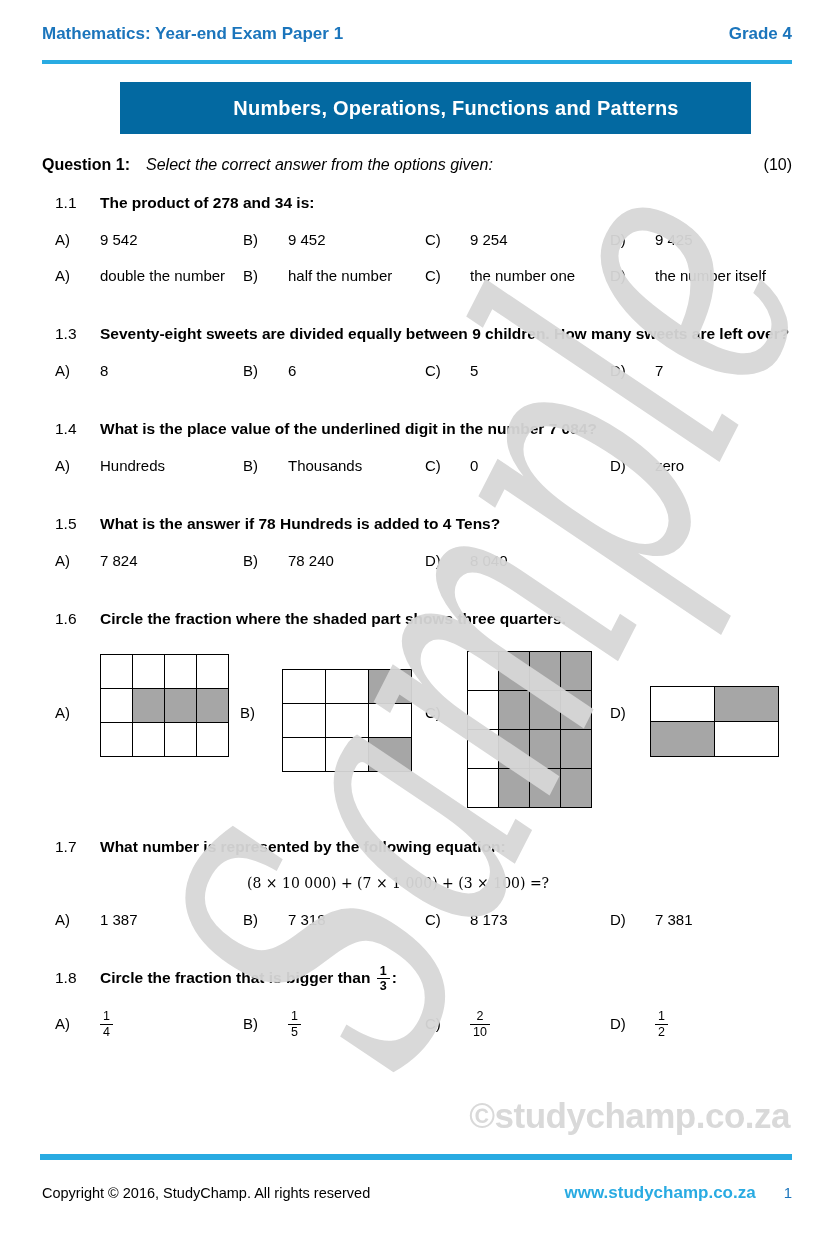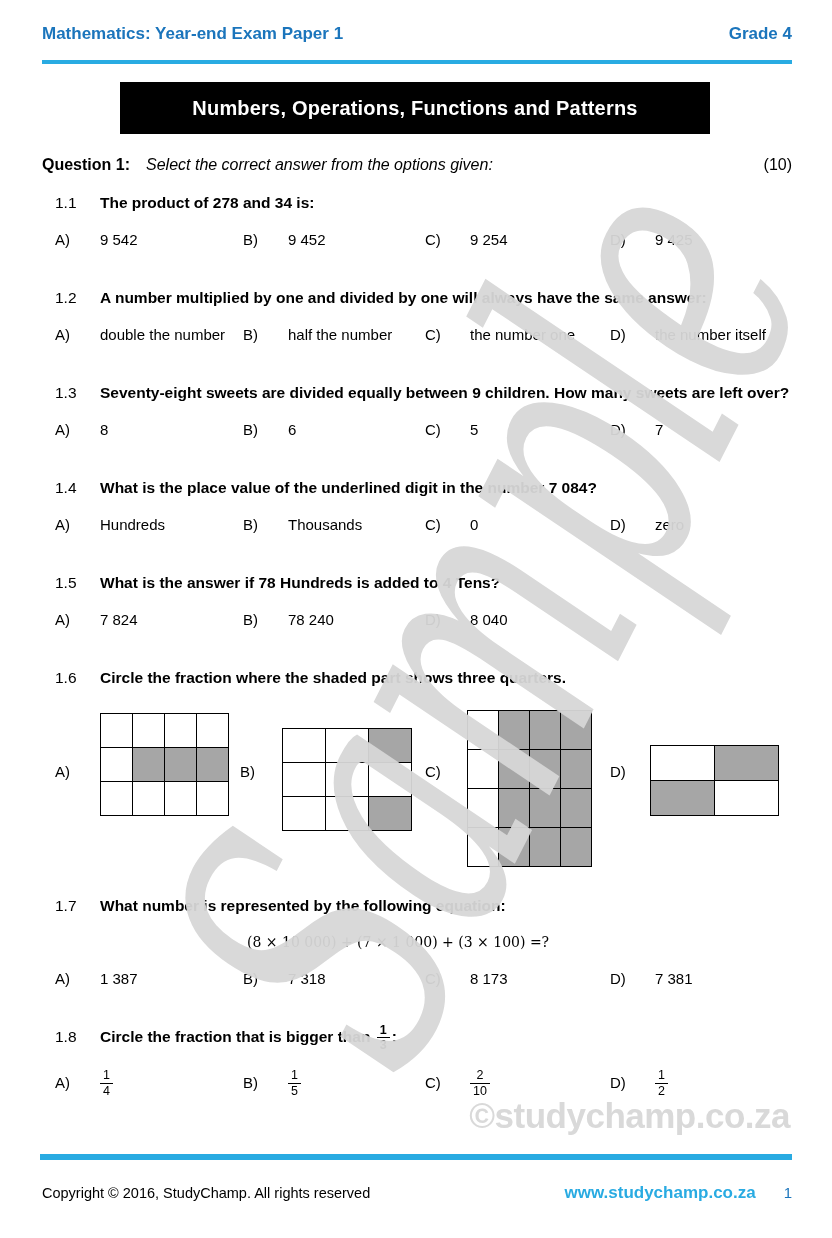--- a/index.html
+++ b/index.html
@@ -4,22 +4,22 @@
 <style>
   html,body{margin:0;padding:0;background:#e8e8e8;}
   .page{
     position:relative;width:832px;height:1238px;margin:0 auto;background:#fff;
     font-family:"Liberation Sans",sans-serif;color:#000;overflow:hidden;
   }
   
   .hdr{display:flex;justify-content:space-between;padding:24px 40px 0 42px;
        font-size:17px;font-weight:bold;color:#1b75bc;}
   .rule-top{height:4px;background:#29abe2;margin:16px 40px 0 42px;}
-  .banner{margin:18px 0 0 120px;width:590px;height:52px;background:#000000;
-          display:flex;align-items:center;justify-content:center;}
+  .banner{margin:18px 0 0 120px;width:590px;height:52px;background:#0369a1;
+          display:flex;align-items:center;justify-content:center;padding-left:41px;}
   .banner span{color:#fff;font-size:20px;font-weight:bold;letter-spacing:.2px;}
   
   .qheader{display:flex;align-items:baseline;margin:22px 40px 0 42px;font-size:16px;}
   .qheader .qlabel{font-weight:bold;}
   .qheader .instr{font-style:italic;margin-left:16px;}
   .qheader .marks{margin-left:auto;}
   
   .q{padding:0 40px 0 55px;}
   .qtitle{display:flex;margin-top:26px;line-height:33px;font-size:15.5px;}
   .qnum{width:45px;flex:none;}
@@ -105,24 +105,20 @@
           <span class="optvalue">9 254</span>
         </div>
       <div class="opt c4">
           <span class="optlabel">D)</span>
           <span class="optvalue">9 425</span>
         </div>
     </div>
   </div>
 
   <div class="q">
-    <div class="qtitle">
-      <span class="qnum">1.2</span>
-      <span class="qtext">A number multiplied by one and divided by one will always have the same answer:</span>
-    </div>
     <div class="optrow">
       <div class="opt c1">
           <span class="optlabel">A)</span>
           <span class="optvalue">double the number</span>
         </div>
       <div class="opt c2">
           <span class="optlabel">B)</span>
           <span class="optvalue">half the number</span>
         </div>
       <div class="opt c3">

